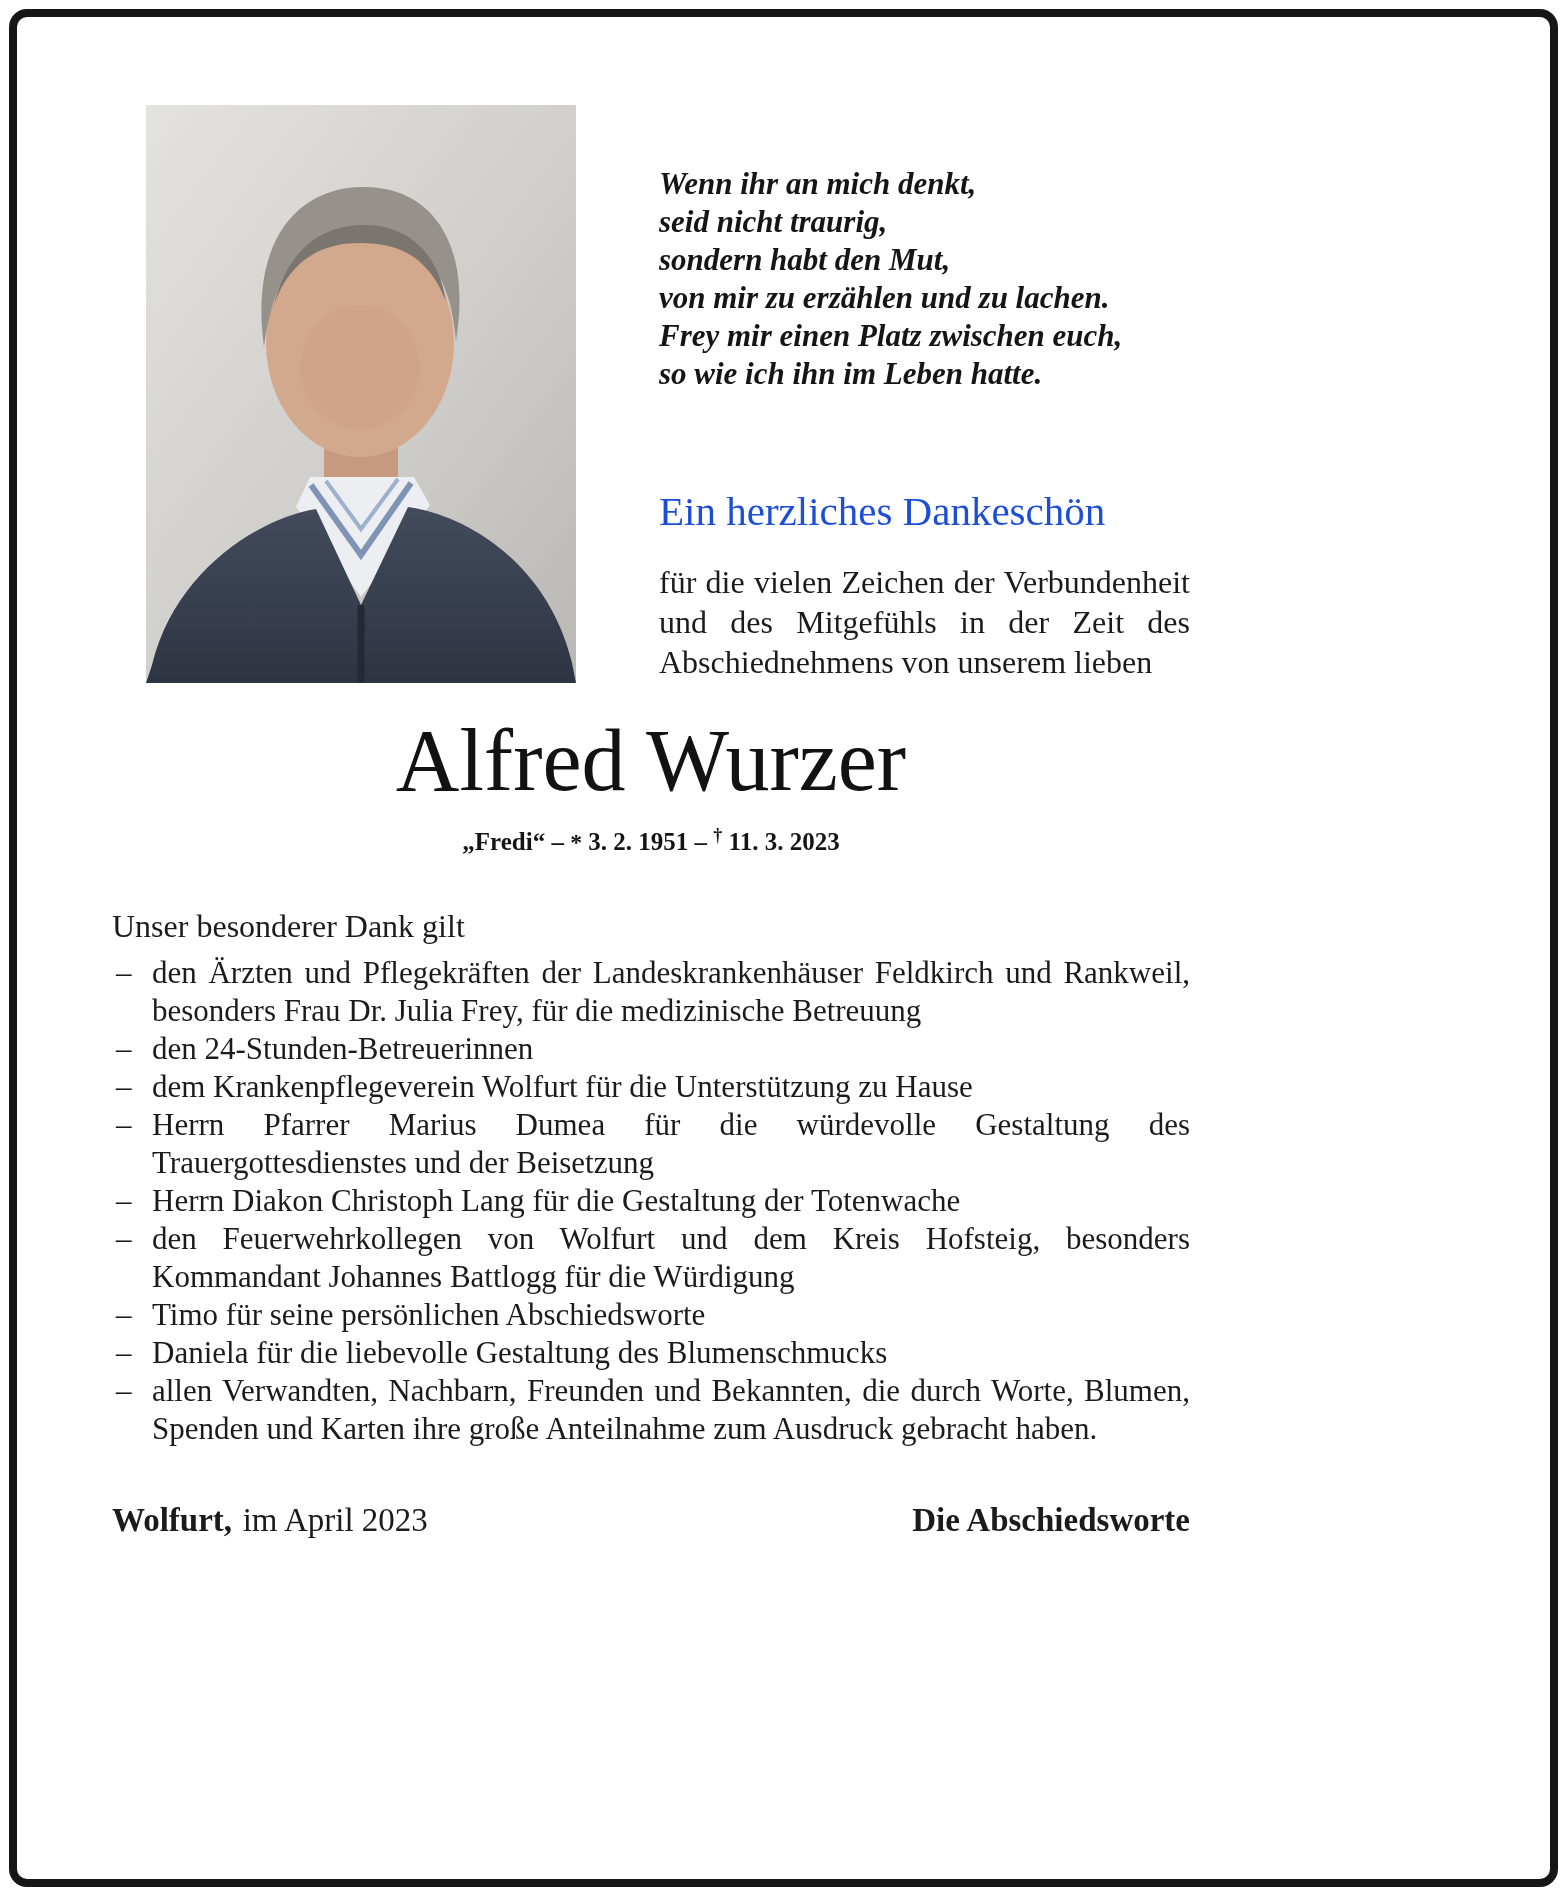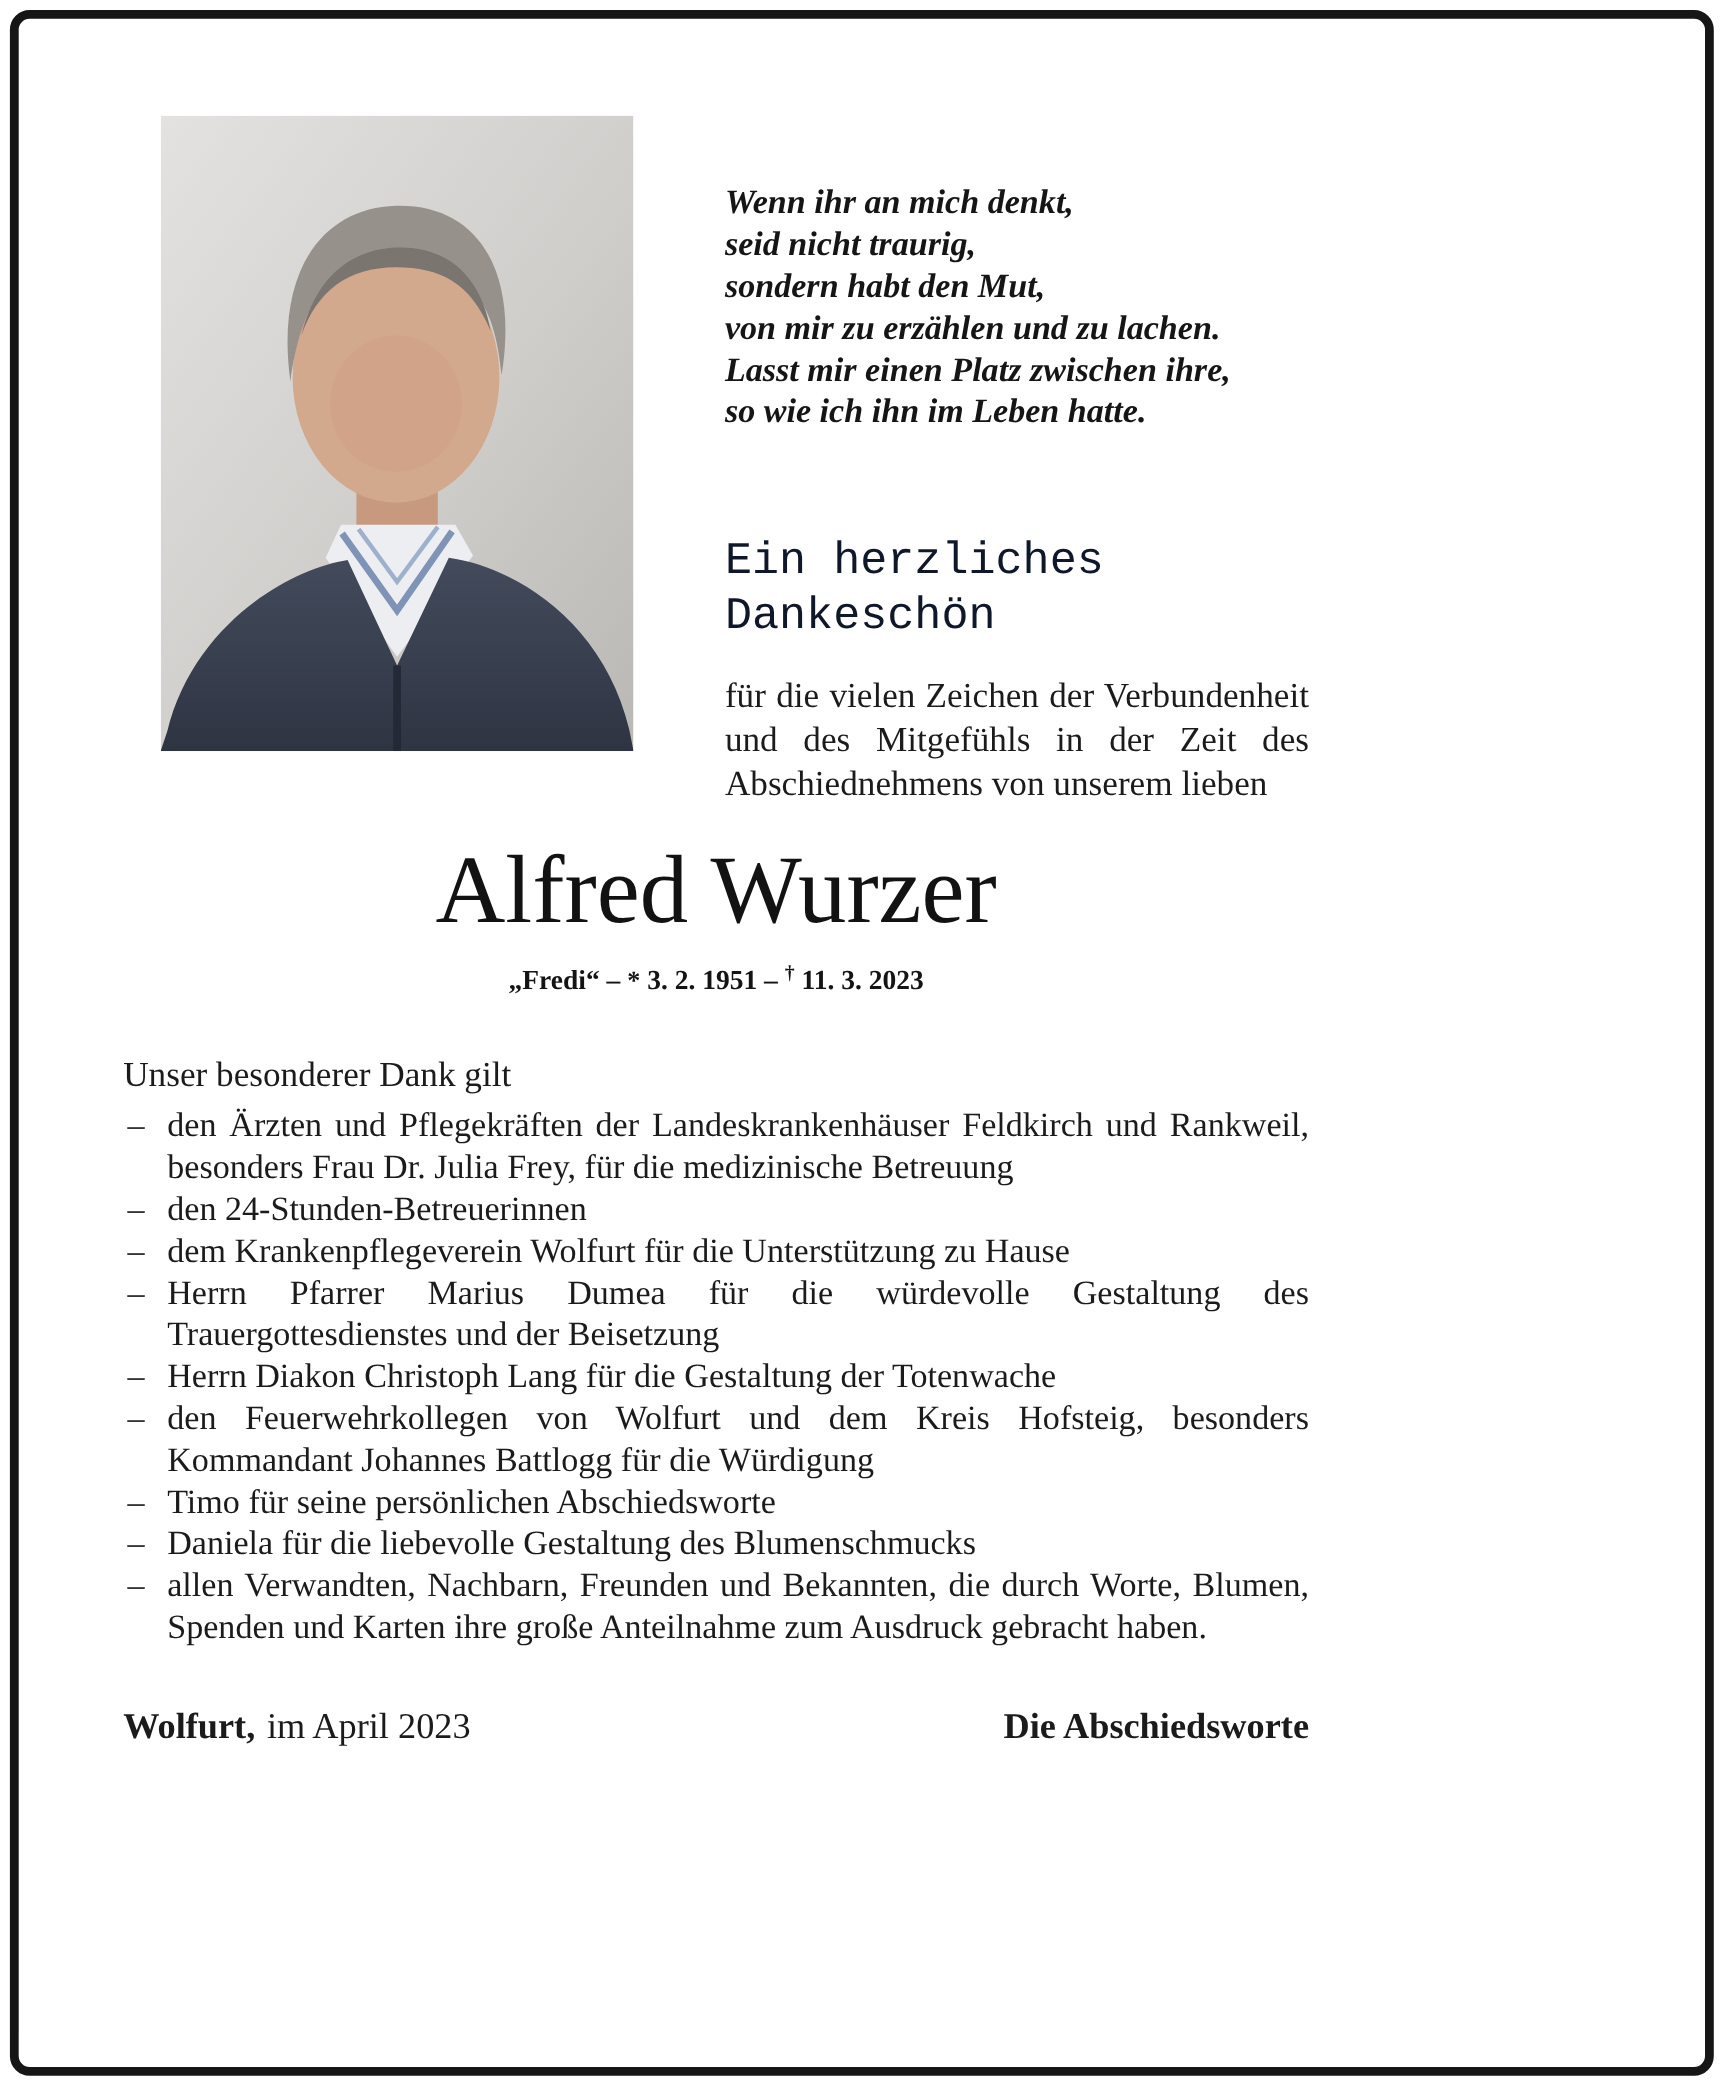--- a/index.html
+++ b/index.html
@@ -47,22 +47,21 @@
     font-size: 31px;
     line-height: 38px;
     font-style: italic;
     font-weight: bold;
     color: #151515;
   }
   .thanks-heading {
     margin-top: 93px;
     font-size: 41px;
     line-height: 50px;
-    color: #0f172a;
-    font-family: Liberation Mono, monospace;
+    color: #1d4ed8;
   }
   .thanks-intro {
     margin-top: 26px;
     font-size: 32px;
     line-height: 40px;
     text-align: justify;
     color: #1b1b1b;
   }
   
   .name {
@@ -155,21 +154,21 @@
         <path d="M128 200 C140 150 170 122 214 120 C262 118 292 148 300 196 C282 152 254 138 214 138 C170 138 142 160 128 200 Z" fill="#7b7570"></path>
       </svg>
     </div>
 
     <div class="right-col">
       <div class="verse">
         <div class="verse-line">Wenn ihr an mich denkt,</div>
         <div class="verse-line">seid nicht traurig,</div>
         <div class="verse-line">sondern habt den Mut,</div>
         <div class="verse-line">von mir zu erzählen und zu lachen.</div>
-        <div class="verse-line">Lasst mir einen Platz zwischen ihre,</div>
+        <div class="verse-line">Frey mir einen Platz zwischen euch,</div>
         <div class="verse-line">so wie ich ihn im Leben hatte.</div>
       </div>
       <div class="thanks-heading">Ein herzliches Dankeschön</div>
       <div class="thanks-intro">für die vielen Zeichen der Verbundenheit und des Mitgefühls in der Zeit des Abschiednehmens von unserem lieben</div>
     </div>
 
   </div>
 
   <div class="name">Alfred Wurzer</div>
 

